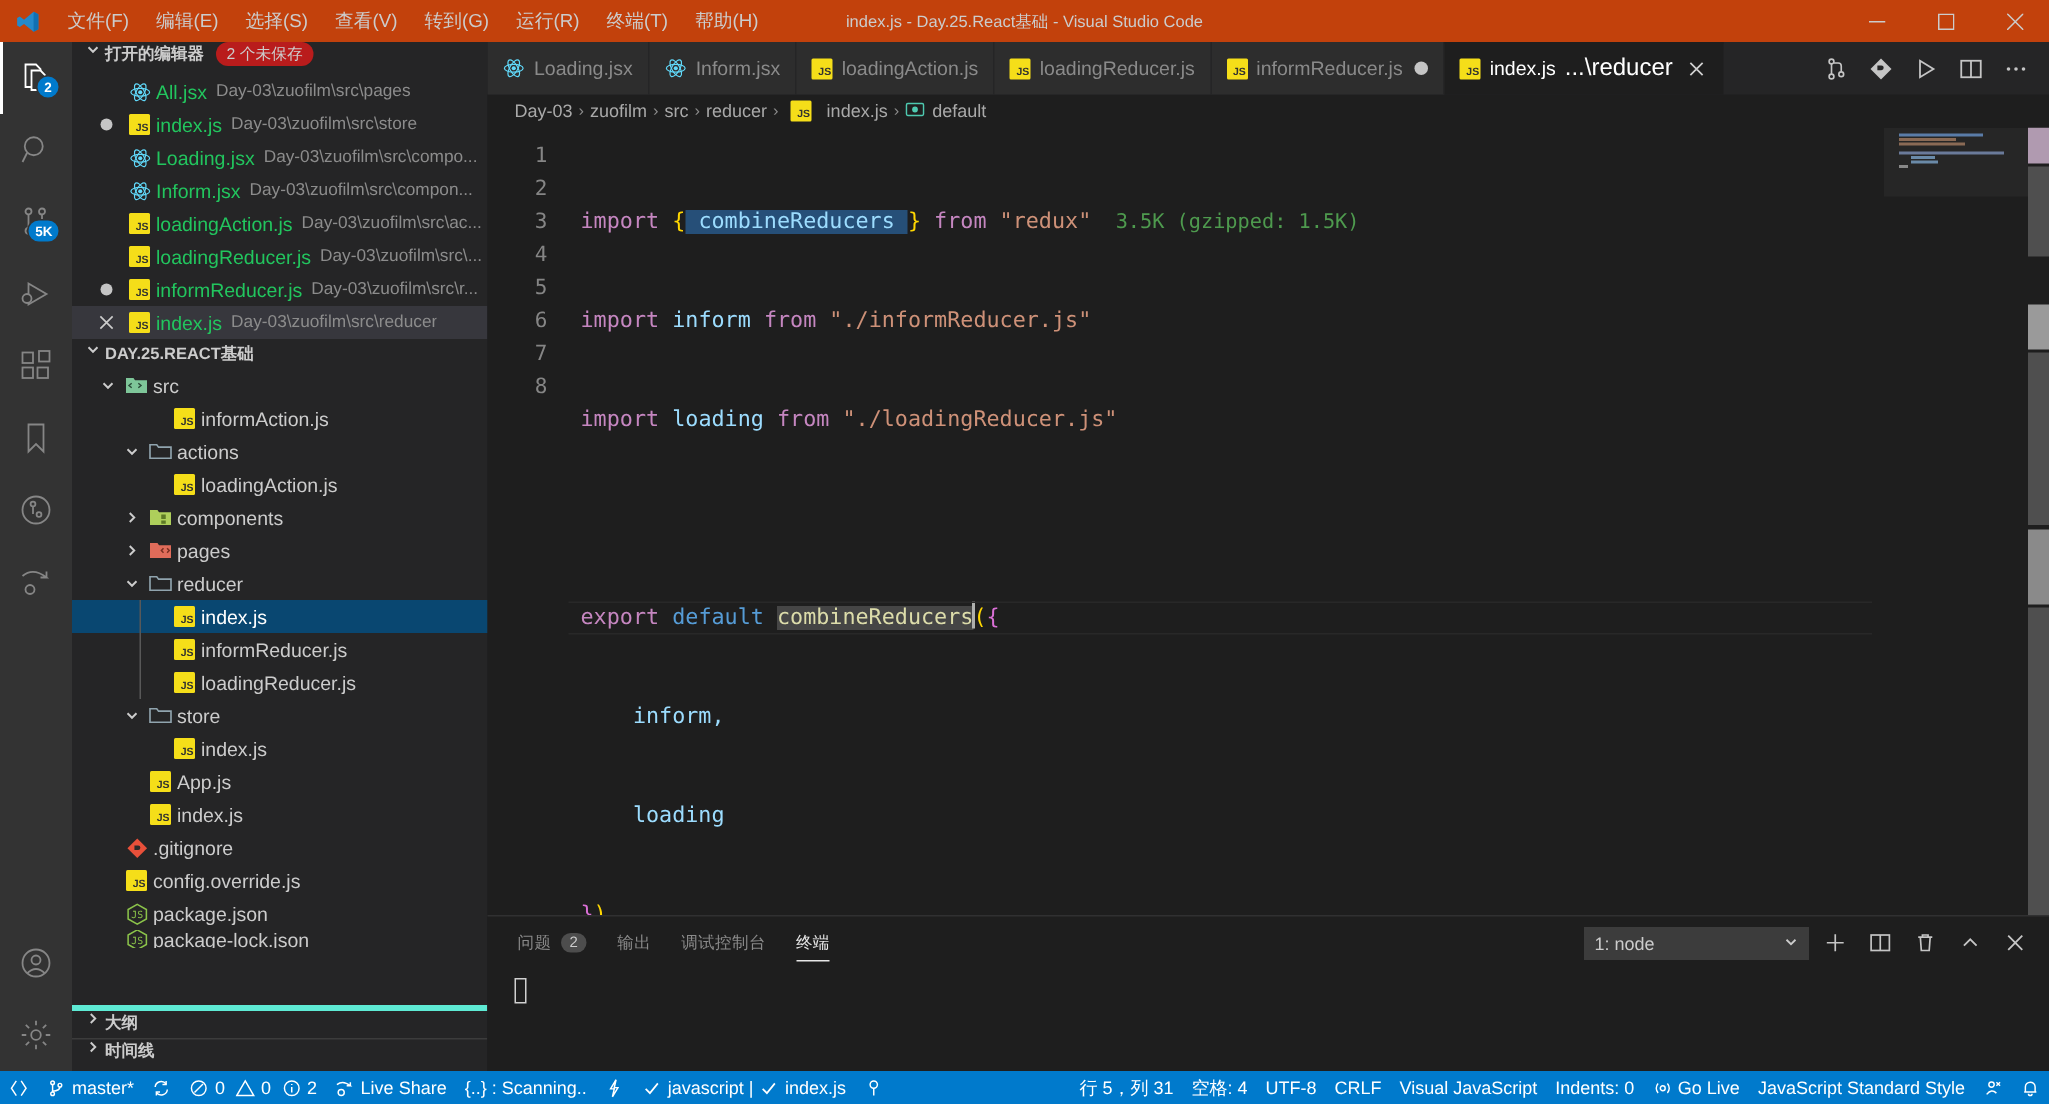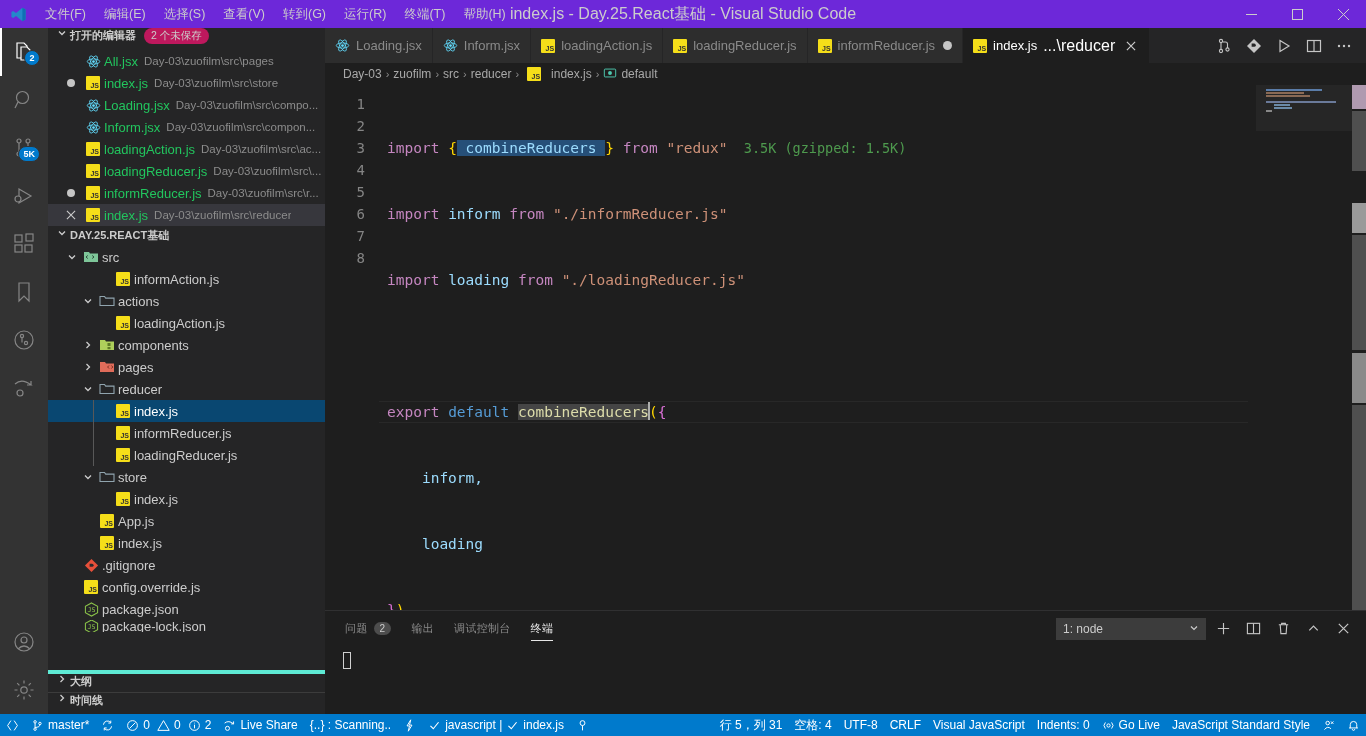--- a/index.html
+++ b/index.html
@@ -8,33 +8,33 @@
     background: #1e1e1e;
     font-family: "Liberation Sans", sans-serif;
     overflow: hidden;
     color: #cccccc;
     -webkit-font-smoothing: antialiased;
   }
   .app { position: relative; width: 1366px; height: 736px; display: flex; flex-direction: column; }
 
   
   .titlebar {
-    height: 28px; background: #6d28d9; display: flex; align-items: center;
+    height: 28px; background: #c2410c; display: flex; align-items: center;
     flex: 0 0 28px; position: relative;
   }
   .vscode-logo { width: 36px; display: flex; align-items: center; justify-content: center; }
   .vscode-logo svg { width: 17px; height: 17px; }
   .menu { display: flex; align-items: center; height: 100%; }
   .menu-item {
     padding: 0 9px; height: 100%; display: flex; align-items: center;
     font-size: 12.5px; color: #cccccc; white-space: nowrap; cursor: default;
   }
   .title-text {
     position: absolute; left: 0; right: 0; text-align: center;
-    font-size: 16px; color: #cccccc; pointer-events: none;
+    font-size: 11px; color: #cccccc; pointer-events: none;
   }
   .win-ctrls { margin-left: auto; display: flex; height: 100%; z-index: 2; }
   .win-btn {
     width: 46px; height: 100%; display: flex; align-items: center; justify-content: center;
     color: #cccccc;
   }
   .win-btn svg { width: 11px; height: 11px; }
 
   
   .body { flex: 1; display: flex; min-height: 0; }
@@ -70,21 +70,21 @@
     height: 35px; display: flex; align-items: center; padding: 0 20px;
     font-size: 11px; color: #bbbbbb; letter-spacing: .5px; flex: 0 0 35px;
   }
   .section-header {
     height: 22px; display: flex; align-items: flex-start; padding: 0 6px;
     font-size: 11px; font-weight: bold; color: #cccccc; cursor: pointer; flex: 0 0 22px;
   }
   .twisty { width: 16px; display: flex; align-items: center; justify-content: center; color: #cccccc; }
   .twisty svg { width: 10px; height: 10px; }
   .badge-pill {
-    margin-left: 8px; background: #be185d; color: #cccccc; font-size: 10.5px;
+    margin-left: 8px; background: #b91c1c; color: #cccccc; font-size: 10.5px;
     font-weight: normal; border-radius: 10px; padding: 1px 7px;
   }
   .open-editors { flex: 0 0 auto; }
   .oe-row {
     height: 22px; display: flex; align-items: center; padding-left: 12px;
     font-size: 13px; cursor: pointer; white-space: nowrap;
   }
   .oe-row.selected { background: #37373d; }
   .oe-gutter { width: 22px; display: flex; align-items: center; justify-content: center; }
   .dirty-dot { width: 8px; height: 8px; border-radius: 50%; background: #c5c5c5; }

